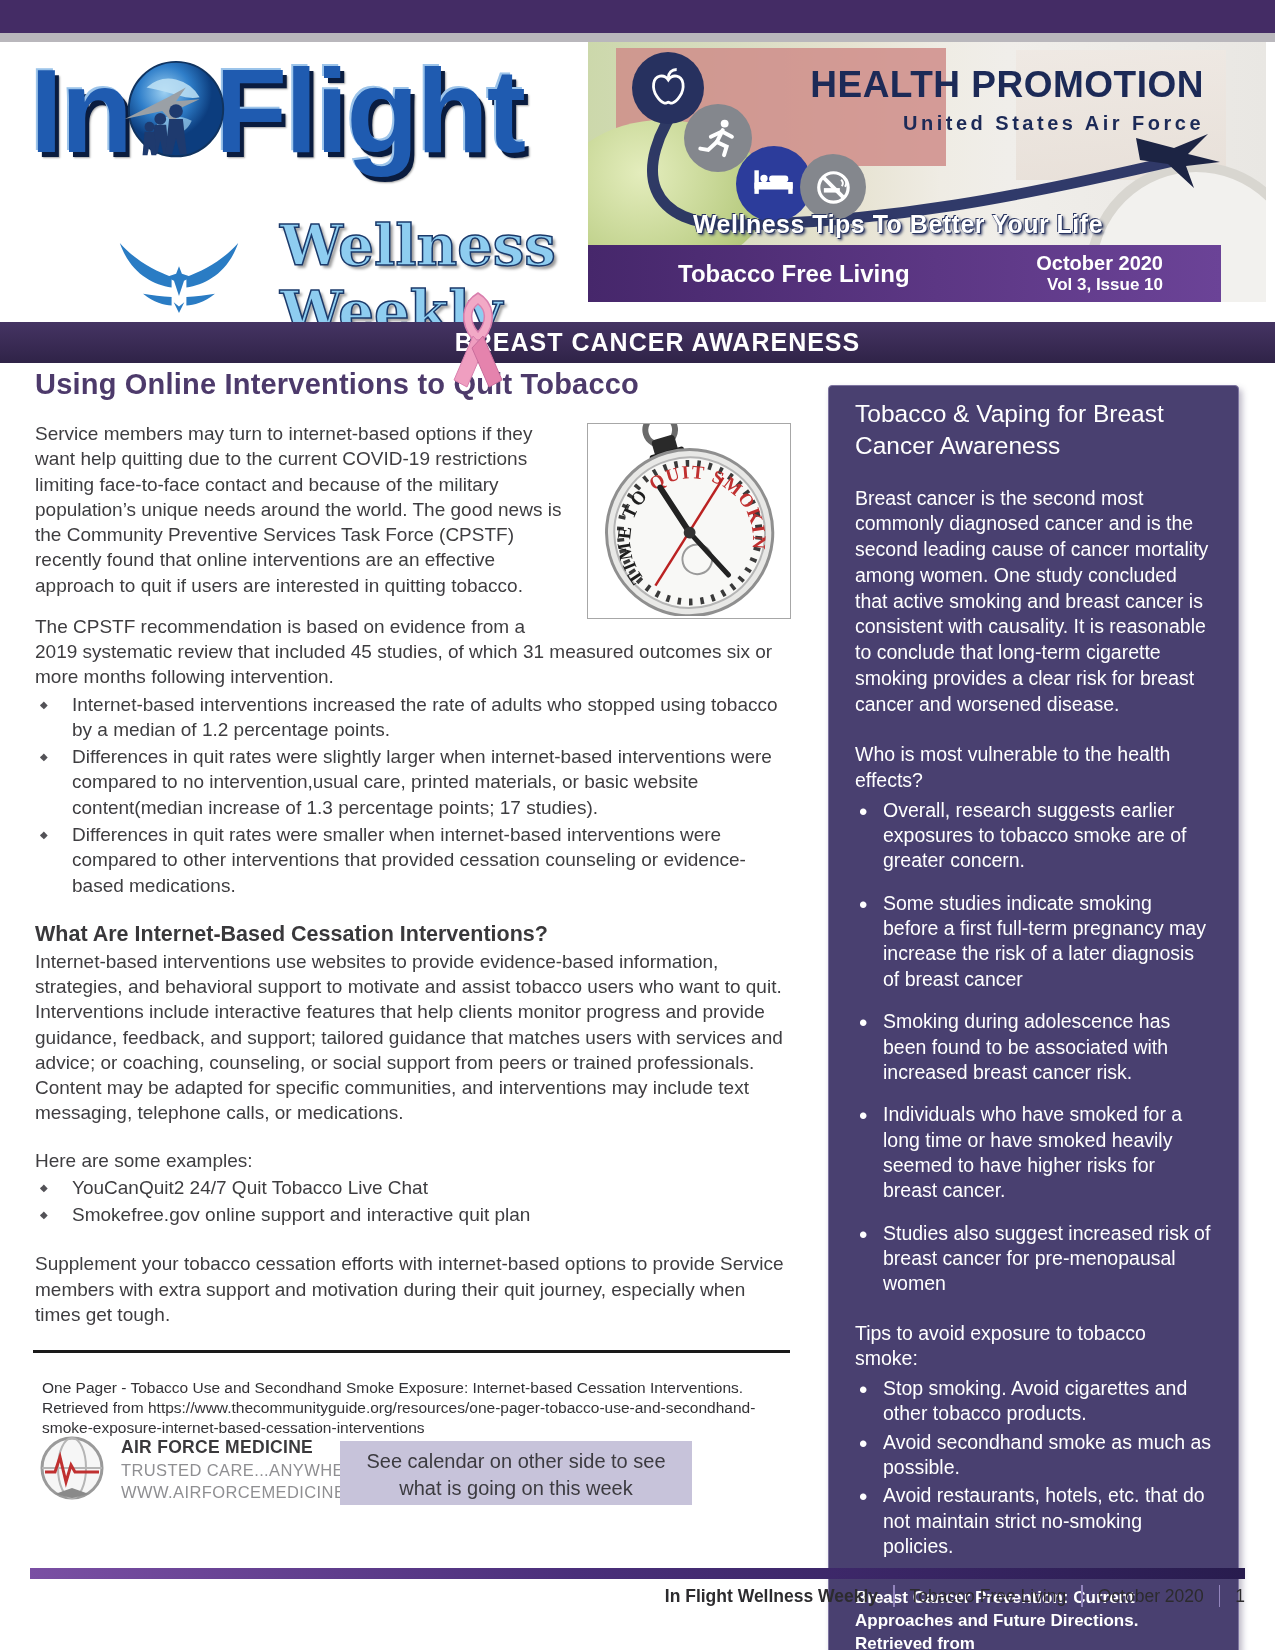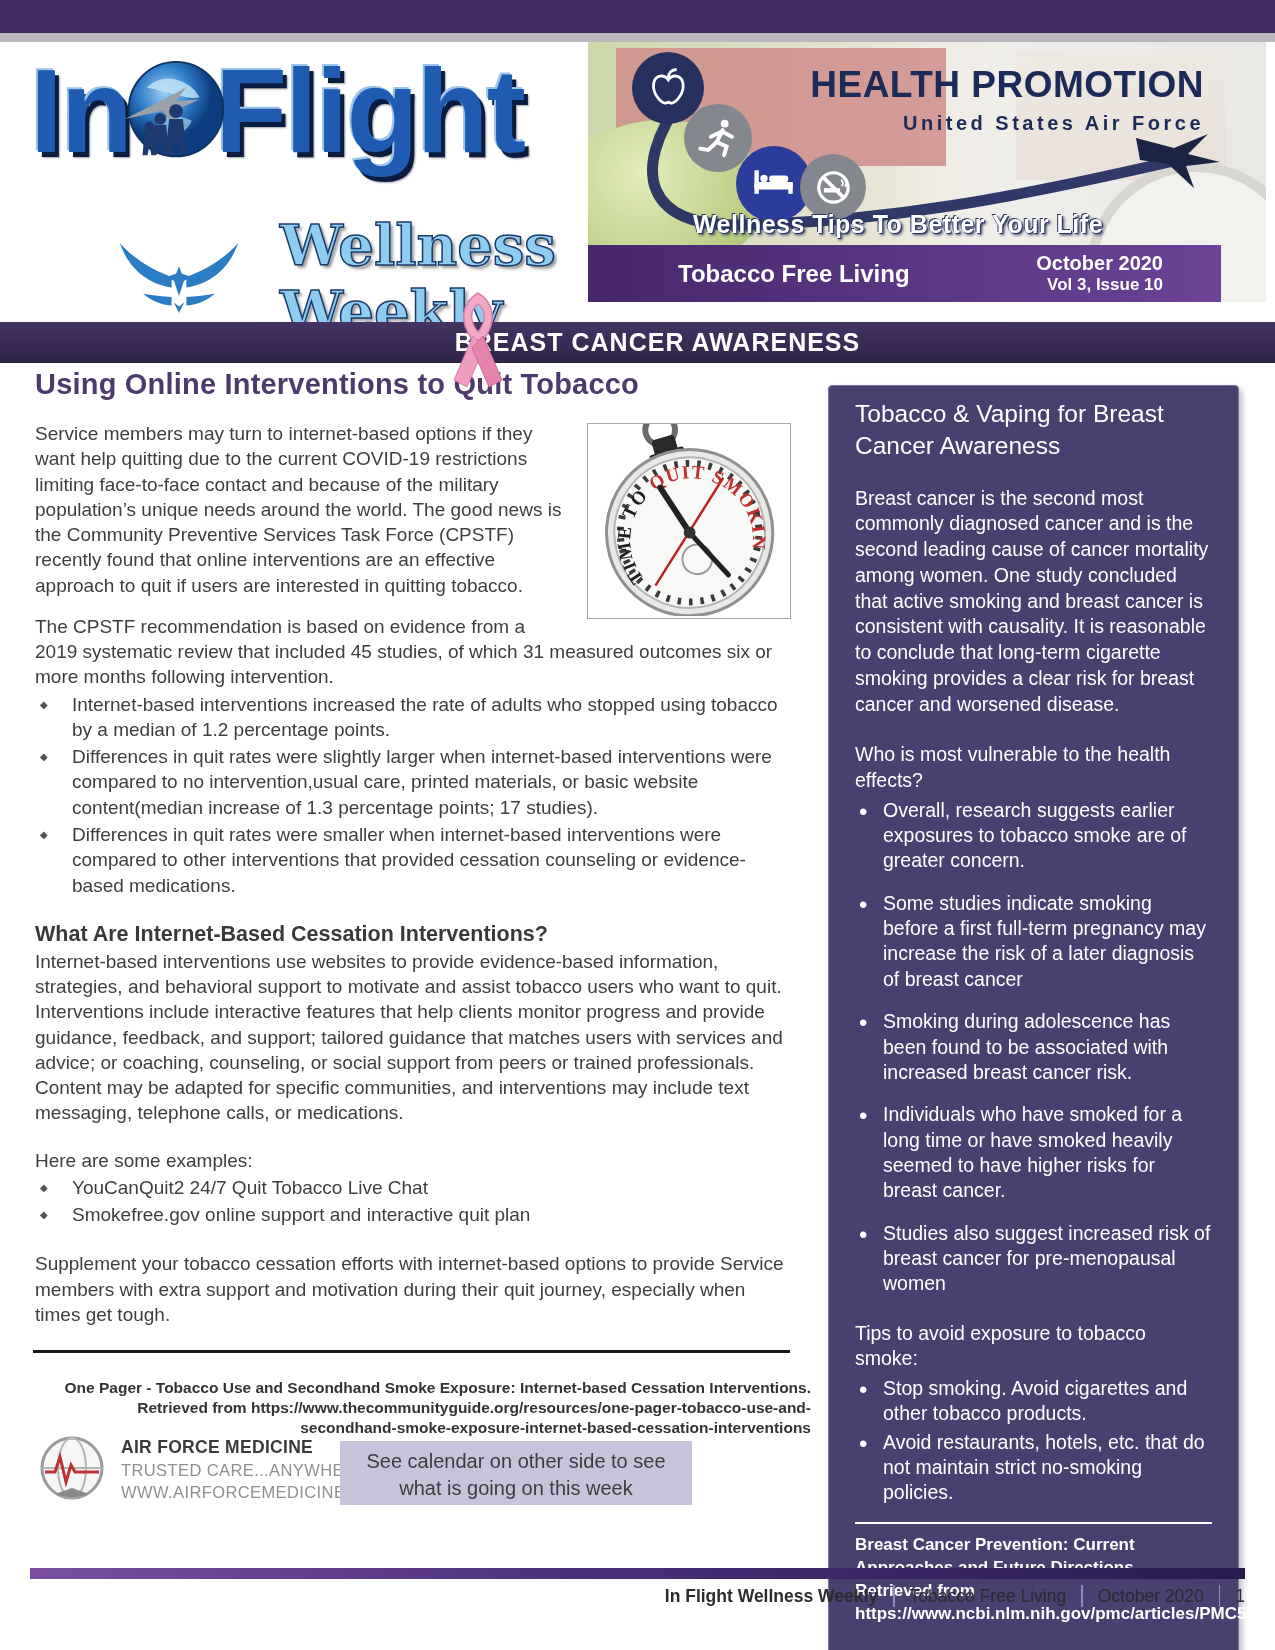--- a/index.html
+++ b/index.html
@@ -74,22 +74,22 @@
       background:#fff;overflow:hidden;}
   .sp{height:16px;clear:none;}
   .article ul{list-style:none;margin:2px 0 0 0;padding:0;}
   .article li{position:relative;padding-left:37px;font-size:19px;line-height:1.33;margin:0 0 2px 0;}
   .article li::before{content:"\25C6";position:absolute;left:5px;top:6px;font-size:10px;color:#535257;}
   .article h2{margin:24px 0 2px 0;font-size:21.5px;font-weight:700;color:#39383b;}
   .gap{height:22px;}
 
   
   .rule{position:absolute;left:33px;top:1350px;width:757px;height:3px;background:#1a1a1a;}
-  .citation{position:absolute;left:51px;top:1362px;width:760px;font-size:15.5px;font-weight:700;
-      line-height:1.3;color:#333236;text-align:right;}
+  .citation{position:absolute;left:42px;top:1362px;width:760px;font-size:15.5px;font-weight:400;
+      line-height:1.3;color:#333236;}
   .afm{position:absolute;left:35px;top:1432px;display:flex;align-items:center;gap:12px;}
   .afm-globe{width:74px;height:74px;}
   .afm-org{font-size:17.5px;font-weight:700;color:#3a393c;letter-spacing:.3px;}
   .afm-line{font-size:16.5px;color:#8f8f92;letter-spacing:.4px;margin-top:3px;}
   .calbox{position:absolute;left:340px;top:1441px;width:352px;height:64px;background:#c7c3da;
       color:#3c3b40;font-size:20px;line-height:1.35;padding:7px 14px;box-sizing:border-box;text-align:center;}
 
   
   .sidebar{position:absolute;left:828px;top:385px;width:411px;height:1296px;background:#494070;
       border:1px solid #7d74a0;border-radius:4px;box-shadow:3px 4px 6px rgba(60,50,90,.35);
@@ -288,20 +288,21 @@
     <ul>
         <li>Overall, research suggests earlier exposures to tobacco smoke are of greater concern.</li>
         <li>Some studies indicate smoking before a first full-term pregnancy may increase the risk of a later diagnosis of breast cancer</li>
         <li>Smoking during adolescence has been found to be associated with increased breast cancer risk.</li>
         <li>Individuals who have smoked for a long time or have smoked heavily seemed to have higher risks for breast cancer.</li>
         <li>Studies also suggest increased risk of breast cancer for pre-menopausal women</li>
       </ul>
     <p class="tipshead">Tips to avoid exposure to tobacco smoke:</p>
     <ul class="tight">
         <li>Stop smoking. Avoid cigarettes and other tobacco products.</li>
+        <li>Avoid secondhand smoke as much as possible.</li>
         <li>Avoid restaurants, hotels, etc. that do not maintain strict no-smoking policies.</li>
       </ul>
     <hr class="side-rule">
     <div class="side-cite">Breast Cancer Prevention: Current Approaches and Future Directions. Retrieved from https://www.ncbi.nlm.nih.gov/pmc/articles/PMC5939980/</div>
   </aside>
 
   <div class="rule"></div>
   <p class="citation">One Pager - Tobacco Use and Secondhand Smoke Exposure: Internet-based Cessation Interventions. Retrieved from https://www.thecommunityguide.org/resources/one-pager-tobacco-use-and-secondhand-smoke-exposure-internet-based-cessation-interventions</p>
 
   <div class="afm">

